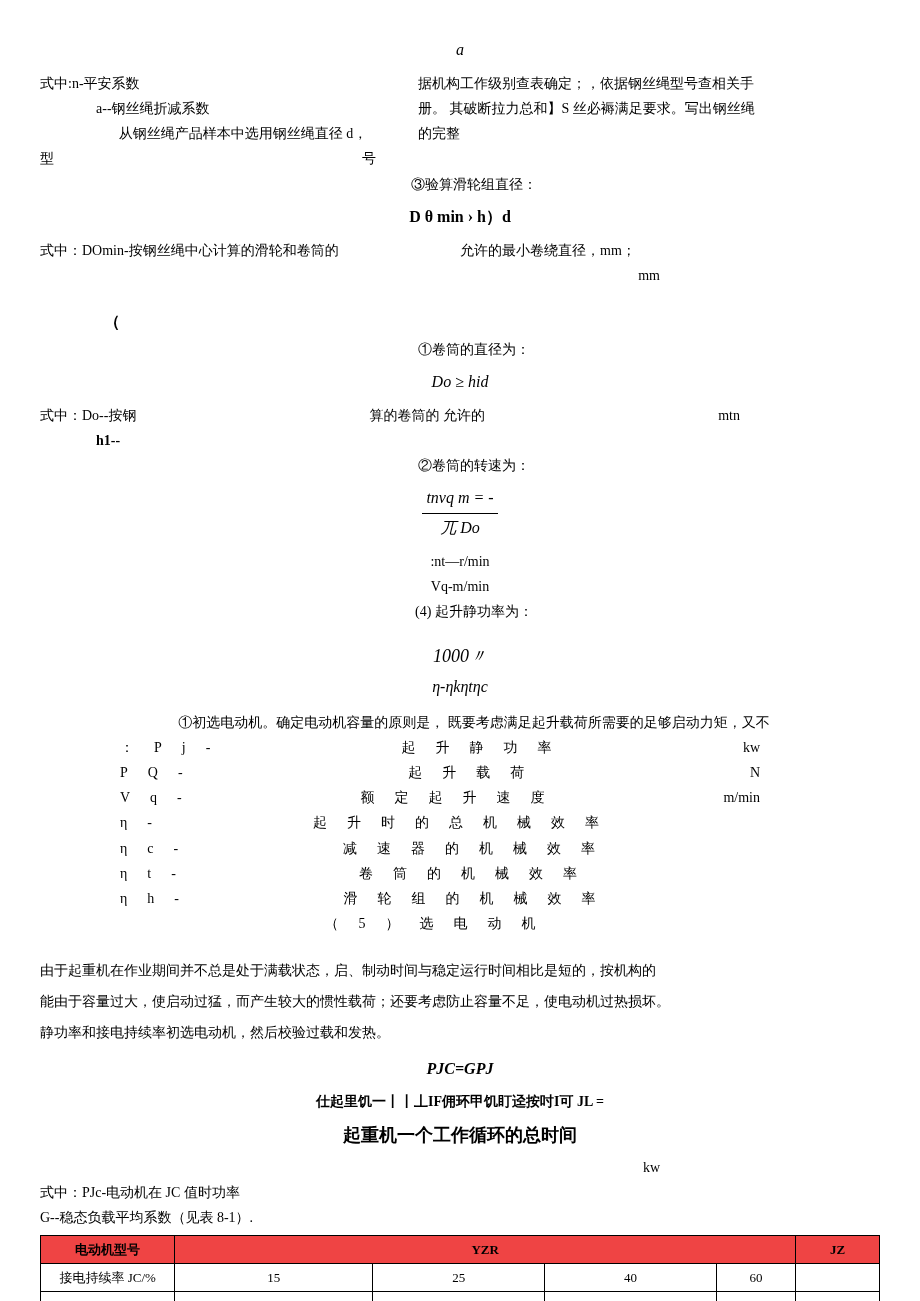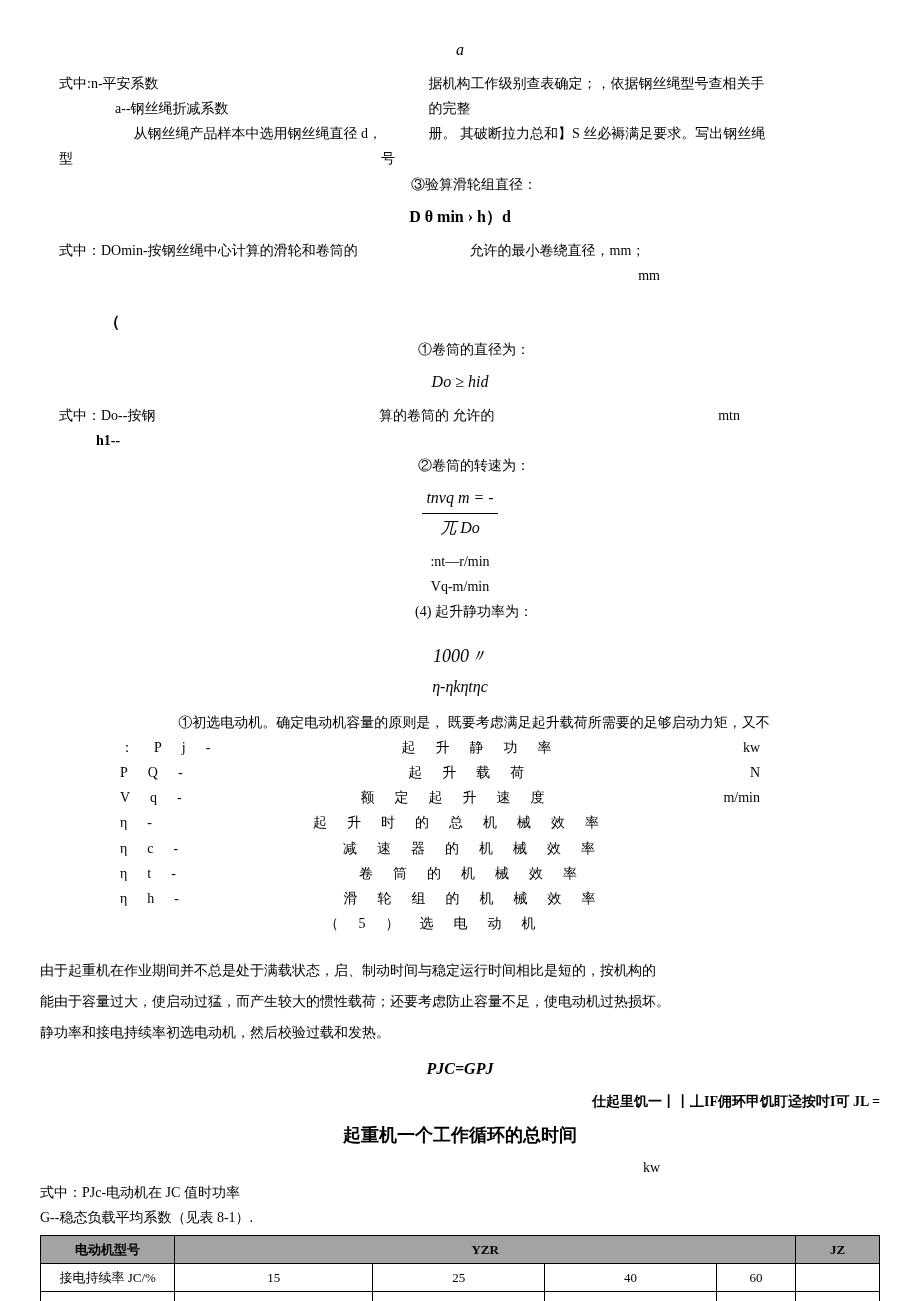--- a/index.html
+++ b/index.html
@@ -5,54 +5,54 @@
   body {
     font-family: "SimSun", "宋体", serif;
     font-size: 14px;
     line-height: 1.8;
     margin: 0;
     padding: 30px 40px;
     width: 920px;
     box-sizing: border-box;
     color: #000;
   }
-  .row { display: flex; margin-left: 19px; }
+  .row { display: flex; }
   .col { flex: 1; }
   .indent1 { padding-left: 2em; text-align: center; }
   .indent2 { padding-left: 4em; }
   .bold { font-weight: bold; }
   .block-formula { text-align: center; margin: 6px 0; font-family: "Times New Roman", serif; font-style: italic; font-size: 16px; }
   .spread { display: flex; justify-content: center; padding: 0 80px 0 80px; }
   .def-table { width: 100%; }
   .def-row { display: flex; justify-content: space-between; padding: 0 120px 0 80px; letter-spacing: 20px; }
   .def-row .unit { letter-spacing: normal; }
   table.data { border-collapse: collapse; width: 100%; margin: 4px 0; }
   table.data th, table.data td { border: 1px solid #000; padding: 2px 6px; text-align: center; font-size: 13px; }
-  table.data th.hdr { background: #a3a3a3; font-weight: bold; }
+  table.data th.hdr { background: #ef4444; font-weight: bold; }
   .frac { display: inline-block; text-align: center; vertical-align: middle; }
   .frac .num { display: block; border-bottom: 1px solid #000; padding: 0 4px; }
   .frac .den { display: block; padding: 0 4px; }
   .title-line { text-align: center; font-size: 18px; font-weight: bold; margin: 4px 0; }
-  .strike-line { text-align:right; font-weight:bold; font-size:14px; position:relative; }
+  .strike-line { text-align:center; font-weight:bold; font-size:14px; position:relative; }
 </style>
 </head>
 <body>
 
 <div class="block-formula">a</div>
 
 <div class="row">
   <div class="col" style="flex:0 0 45%">
     <div>式中:n-平安系数</div>
     <div class="indent2">a--钢丝绳折减系数</div>
     <div class="indent1">从钢丝绳产品样本中选用钢丝绳直径 d，</div>
   </div>
   <div class="col">
     <div>据机构工作级别查表确定；，依据钢丝绳型号查相关手</div>
+    <div>册。  其破断拉力总和】S 丝必褥满足要求。写出钢丝绳</div>
     <div>的完整</div>
-    <div>册。  其破断拉力总和】S 丝必褥满足要求。写出钢丝绳</div>
   </div>
 </div>
 
 <div class="row" style="width:40%;justify-content:space-between">
   <span>型</span>
   <span>号</span>
 </div>
 
 <div class="indent1">③验算滑轮组直径：</div>
 <div class="block-formula bold" style="font-style:normal">D θ min › h）d</div>

